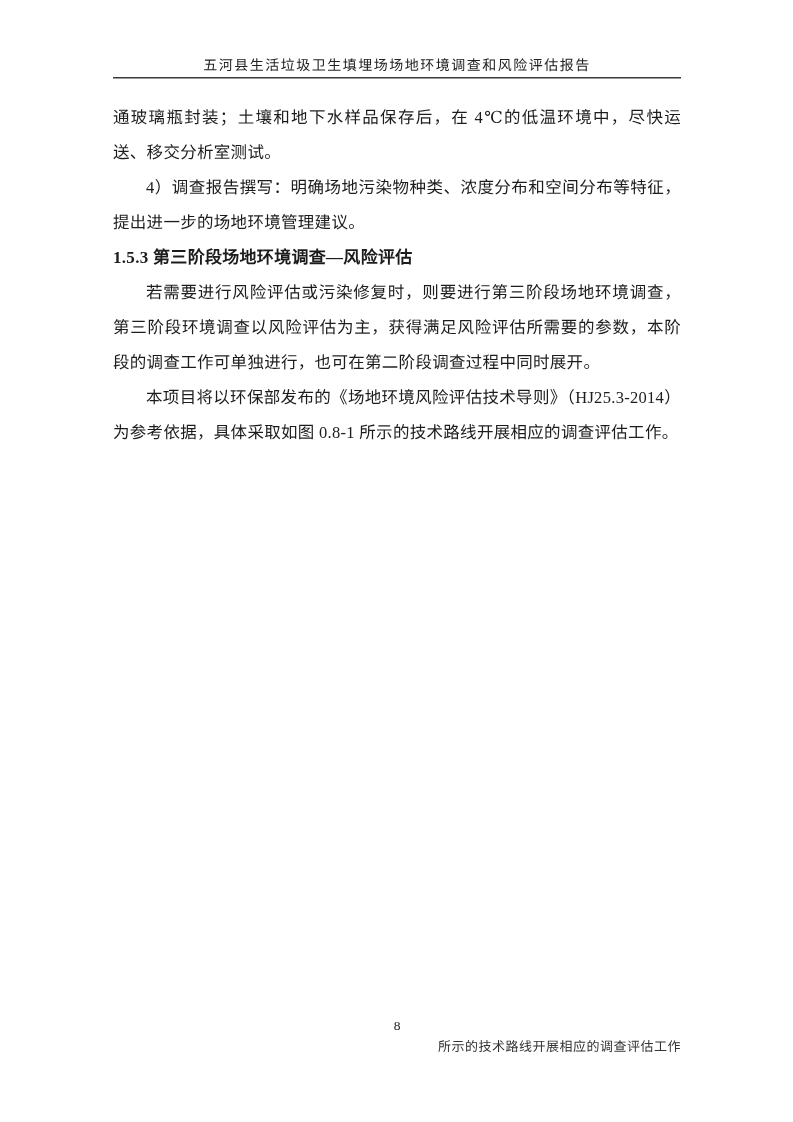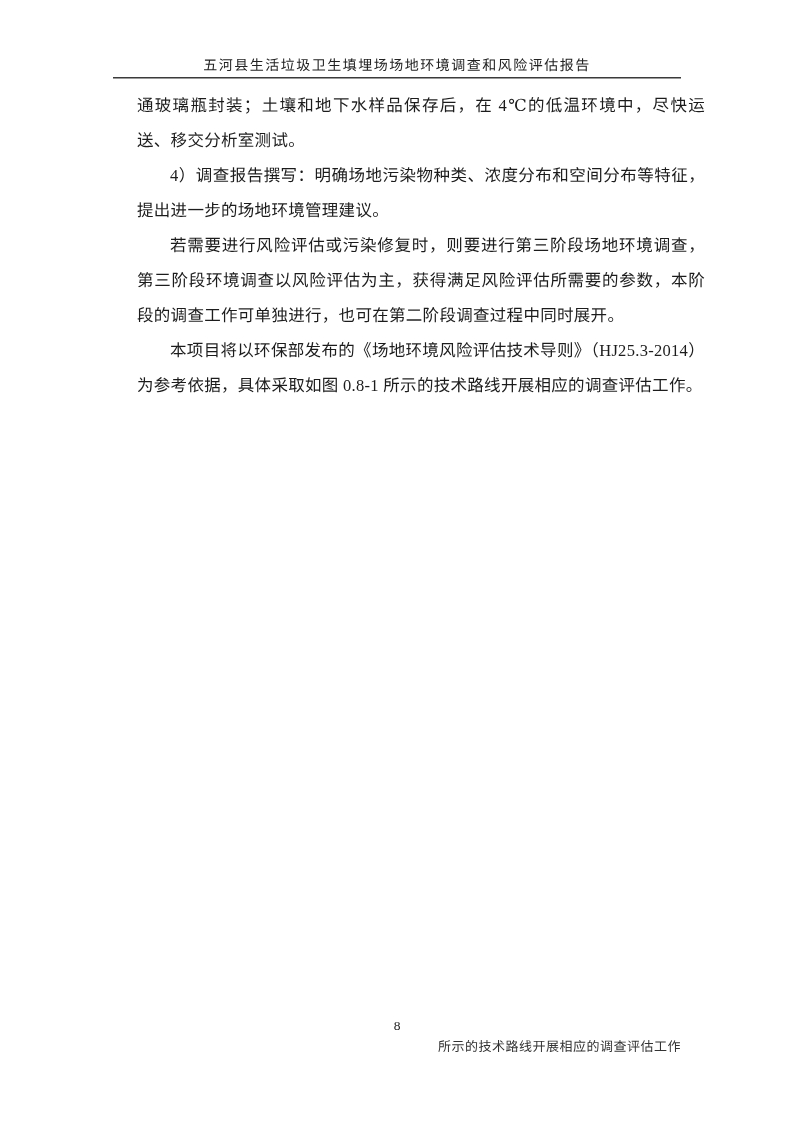--- a/index.html
+++ b/index.html
@@ -31,28 +31,27 @@
     top: 77px;
     left: 113px;
     width: 568px;
     height: 2px;
     background: #3b3b3b;
     border-bottom: 1px solid #9a9a9a;
   }
   
   .content {
     position: absolute;
-    top: 88px;
+    top: 100px;
     left: 113px;
     width: 568px;
     font-size: 16.5px;
     line-height: 35px;
     text-align: justify;
     letter-spacing: 0.3px;
-    margin-left: 24px;
   }
   .para { margin: 0; }
   .para.indent { text-indent: 2em; }
   .heading {
     font-size: 17px;
     font-weight: bold;
     line-height: 35px;
     text-align: left;
     letter-spacing: 0.3px;
   }
@@ -82,20 +81,21 @@
 <body>
 
 <div class="page">
 
   <div class="header-title">五河县生活垃圾卫生填埋场场地环境调查和风险评估报告</div>
   <div class="header-rule"></div>
 
   <div class="content">
     <p class="para">通玻璃瓶封装；土壤和地下水样品保存后，在 4℃的低温环境中，尽快运送、移交分析室测试。</p>
     <p class="para indent">4）调查报告撰写：明确场地污染物种类、浓度分布和空间分布等特征，提出进一步的场地环境管理建议。</p>
+    <h2 class="heading">1.5.3 第三阶段场地环境调查—风险评估</h2>
     <p class="para indent">若需要进行风险评估或污染修复时，则要进行第三阶段场地环境调查，第三阶段环境调查以风险评估为主，获得满足风险评估所需要的参数，本阶段的调查工作可单独进行，也可在第二阶段调查过程中同时展开。</p>
     <p class="para indent">本项目将以环保部发布的《场地环境风险评估技术导则》（HJ25.3-2014）为参考依据，具体采取如图 0.8-1 所示的技术路线开展相应的调查评估工作。</p>
   </div>
 
   <div class="page-number">8</div>
   <div class="company">所示的技术路线开展相应的调查评估工作</div>
 
 </div>
 
 </body></html>

